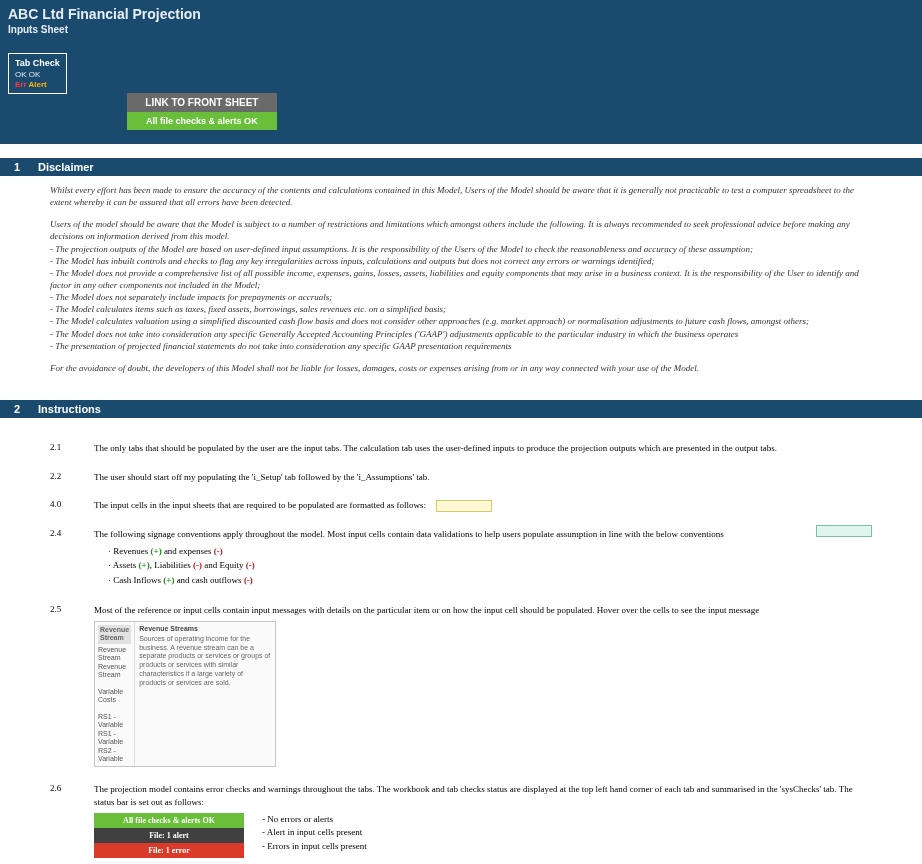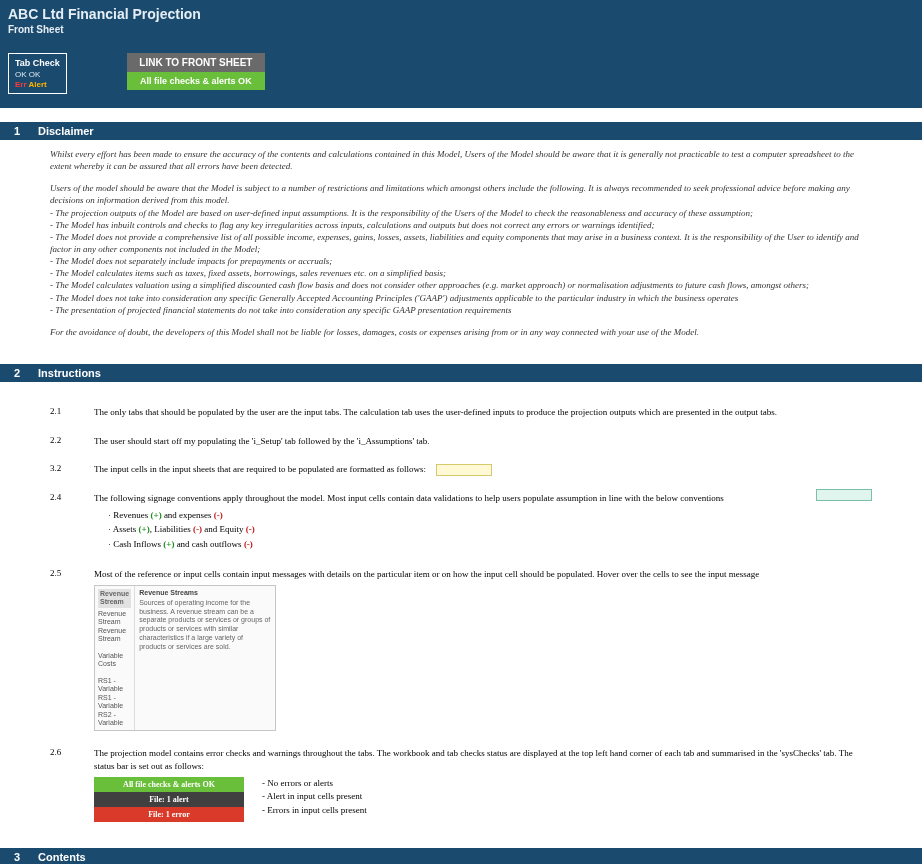--- a/index.html
+++ b/index.html
@@ -7,21 +7,21 @@
 .header-band { background: #1a4a6e; color: #fff; padding: 6px 8px 14px 8px; }
 .title { font-size: 14px; font-weight: bold; color: #e6eef5; }
 .subtitle { font-size: 10px; font-weight: bold; color: #e6eef5; margin-top: 2px; }
 .top-controls { display: flex; gap: 60px; margin-top: 18px; align-items: flex-start; }
 .tab-check { border: 1px solid #fff; padding: 4px 6px; font-size: 9px; min-width: 54px; }
 .tab-check-title { font-weight: bold; }
 .tab-check-row1 { font-size: 8px; margin-top: 2px; color: #dfe8ef; }
 .tab-check-row2 { font-size: 8px; font-weight: bold; margin-top: 1px; }
 .tab-check-row2 .err { color: #ff3a3a; }
 .tab-check-row2 .alert { color: #ffb300; }
-.link-box { width: 138px; }
+.link-box { width: 150px; margin-top: 40px; }
 .link-top { background: #6a6a6a; color: #fff; font-weight: bold; font-size: 10px; text-align: center; padding: 4px 2px; }
 .link-bottom { background: #6abf3a; color: #fff; font-weight: bold; font-size: 9px; text-align: center; padding: 4px 2px; }
 .section-bar { background: #1a4a6e; color: #fff; font-weight: bold; font-size: 11px; padding: 3px 6px; display: flex; gap: 18px; }
 .section-num { width: 14px; text-align: right; }
 .content-pad { padding: 8px 50px 16px 50px; }
 .disclaimer p, .disclaimer div { font-family: Georgia, "Times New Roman", serif; font-style: italic; font-size: 9px; color: #333; margin-bottom: 10px; line-height: 1.35; }
 .disclaimer .bullets { font-style: italic; margin-bottom: 10px; }
 .disclaimer .bullets div { margin-bottom: 0; }
 .instr-row { display: flex; gap: 18px; margin-bottom: 10px; align-items: flex-start; margin-top: 16px; }
 .instr-num { font-family: Georgia, serif; font-size: 9px; width: 26px; flex-shrink: 0; }
@@ -55,21 +55,21 @@
 .outputs-card .card-title { color: #1a4a6e; }
 .system-card { background: #fff; border: 2px dashed #9a9a9a; }
 .system-card .card-title { color: #6a6a6a; }
 .float-right-teal { float:right; margin-top:-4px; }
 </style>
 </head>
 <body>
 
 <div class="header-band">
   <div class="title">ABC Ltd Financial Projection</div>
-  <div class="subtitle">Front Sheet</div>
+  <div class="subtitle">Inputs Sheet</div>
   <div class="top-controls">
     <div class="tab-check">
       <div class="tab-check-title">Tab Check</div>
       <div class="tab-check-row1">OK  OK</div>
       <div class="tab-check-row2">
         <span class="err">Err </span><span class="alert">Alert</span>
       </div>
     </div>
     <div class="link-box">
       <div class="link-top">LINK TO FRONT SHEET</div>
@@ -106,21 +106,21 @@
 <div class="content-pad">
   <div class="instr-row">
     <div class="instr-num">2.1</div>
     <div class="instr-body">The only tabs that should be populated by the user are the input tabs. The calculation tab uses the user-defined inputs to produce the projection outputs which are presented in the output tabs.</div>
   </div>
   <div class="instr-row">
     <div class="instr-num">2.2</div>
     <div class="instr-body">The user should start off my populating the 'i_Setup' tab followed by the 'i_Assumptions' tab.</div>
   </div>
   <div class="instr-row">
-    <div class="instr-num">3.2</div>
+    <div class="instr-num">4.0</div>
     <div class="instr-body">
       <span>The input cells in the input sheets that are required to be populated are formatted as follows:</span>
       <span class="yellow-cell"></span>
     </div>
   </div>
   <div class="instr-row">
     <div class="instr-num">2.4</div>
     <div class="instr-body">
       <span class="float-right-teal"><span class="teal-cell"></span></span>
       <span>The following signage conventions apply throughout the model. Most input cells contain data validations to help users populate assumption in line with the below conventions</span>

